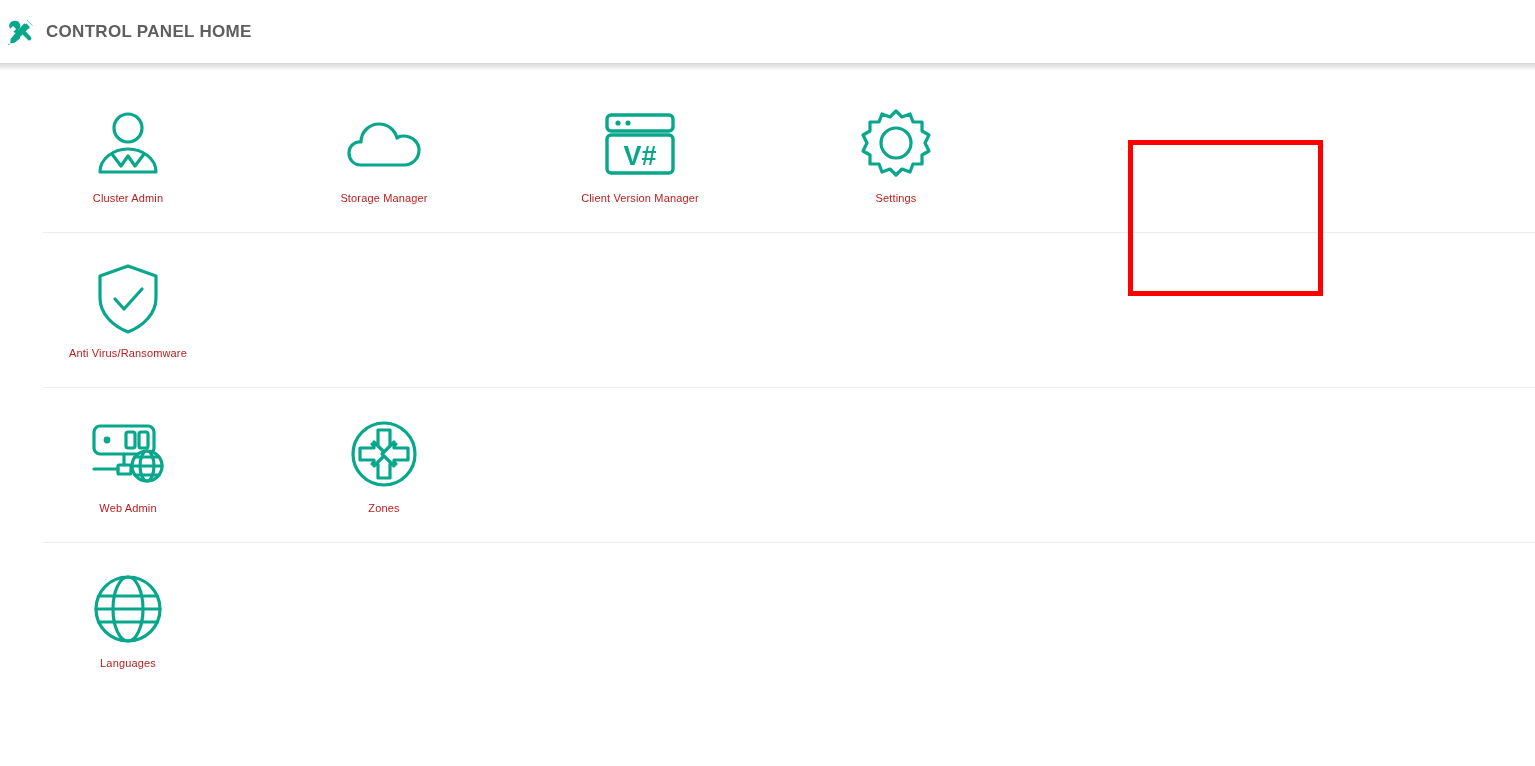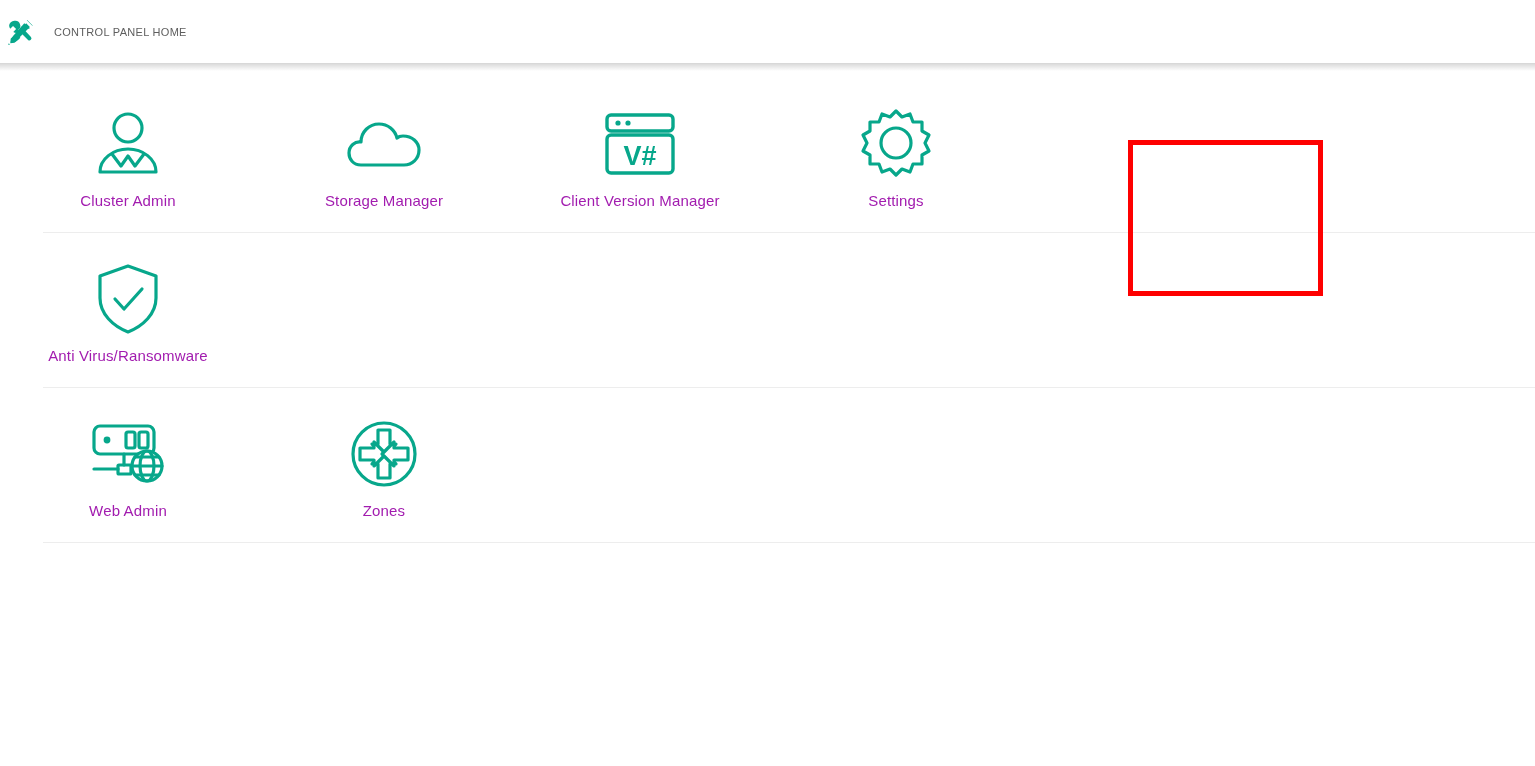--- a/index.html
+++ b/index.html
@@ -31,25 +31,25 @@
     left: 0; right: 0; bottom: 0;
     height: 1px;
     background: #d8d8d8;
   }
   .header-icon {
     width: 30px; height: 30px;
     flex: 0 0 30px;
     display: block;
   }
   .header-title {
-    font-size: 11px;
+    font-size: 17px;
     letter-spacing: 0.3px;
     color: #5e5e5e;
-    margin-left: 18px;
-    font-weight: 400;
+    margin-left: 10px;
+    font-weight: 700;
     white-space: nowrap;
   }
 
   
   .content {
     position: relative;
     padding-top: 14px;
   }
   .row {
     position: relative;
@@ -79,22 +79,22 @@
   .tile-icon {
     width: 72px;
     height: 72px;
     display: flex;
     align-items: center;
     justify-content: center;
   }
   .tile-icon svg { display: block; overflow: visible; }
   .tile-label {
     margin-top: 12px;
-    font-size: 15px;
-    color: #a21caf;
+    font-size: 11px;
+    color: #b91c1c;
     text-align: center;
     white-space: nowrap;
     letter-spacing: 0.15px;
   }
 
   
   .highlight-box {
     position: absolute;
     left: 1128px;
     top: 140px;
@@ -225,16 +225,30 @@
           <path d="M10 28 V40 H24 V46 L36 34 L24 22 V28 Z" stroke-linejoin="round" fill="#ffffff"></path>
           <path d="M58 28 V40 H44 V46 L32 34 L44 22 V28 Z" stroke-linejoin="round" fill="#ffffff"></path>
         </svg>
       </div>
       <div class="tile-label">Zones</div>
     </div>
 
     <div class="divider"></div>
   </div>
 
+  <div class="row">
+    <div class="tile">
+      <div class="tile-icon">
+        <svg width="70" height="70" viewBox="0 0 70 70" fill="none" stroke="#07a78b" stroke-width="3.2">
+          <circle cx="35" cy="35" r="32"></circle>
+          <ellipse cx="35" cy="35" rx="15" ry="32"></ellipse>
+          <path d="M5.5 22 H64.5" stroke-linecap="round"></path>
+          <path d="M3 35 H67" stroke-linecap="round"></path>
+          <path d="M5.5 48 H64.5" stroke-linecap="round"></path>
+        </svg>
+      </div>
+      <div class="tile-label">Languages</div>
+    </div>
+  </div>
 
 </div>
 
 <div class="highlight-box"></div>
 
 </body></html>

